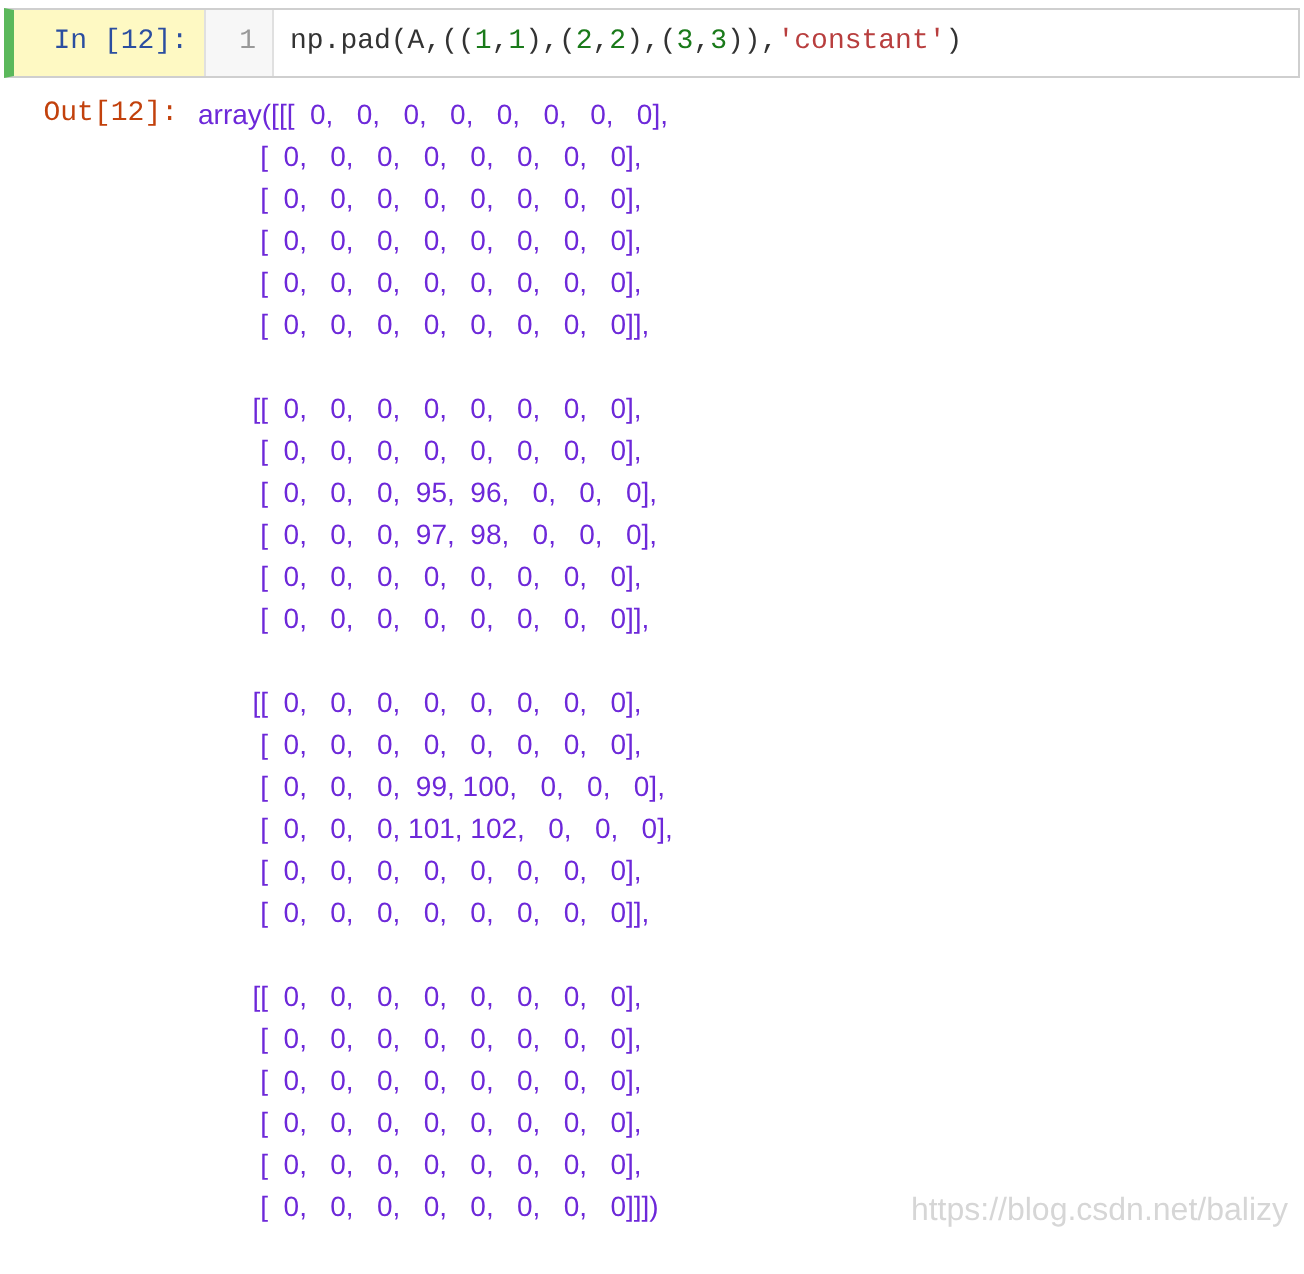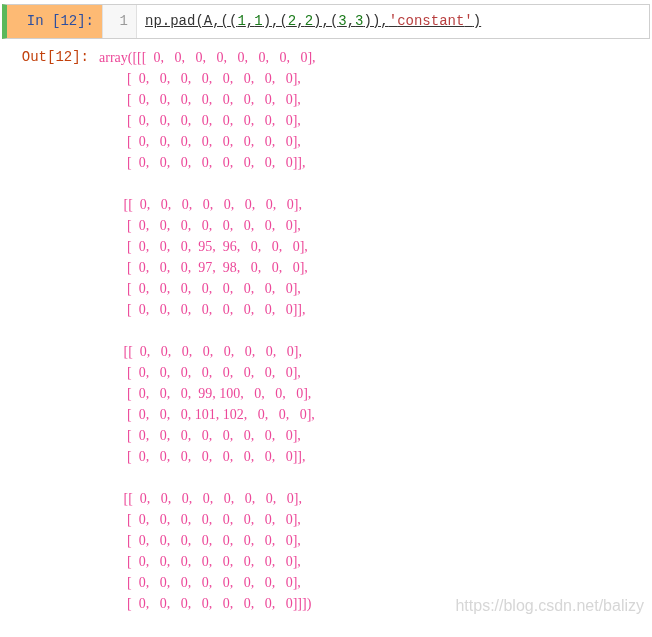--- a/index.html
+++ b/index.html
@@ -10,21 +10,21 @@
     font-size: 14px;
     line-height: 1.5;
     color: #333;
     width: 652px;
     position: relative;
   }
   .cell {
     border: 1px solid #cfcfcf;
     border-left: 5px solid #5bb85b;
     margin: 4px 2px 8px 2px;
-    background: #fdba74;
+    background: #fef9c3;
   }
   .cell-row {
     display: flex;
     align-items: stretch;
   }
   .prompt-in {
     width: 95px;
     min-width: 95px;
     text-align: right;
     padding: 6px 8px 6px 0;
@@ -45,43 +45,42 @@
     padding: 6px 8px 6px 0;
     color: #999;
     background: #f7f7f7;
     border-right: 1px solid #e0e0e0;
     box-sizing: border-box;
   }
   .code-line {
     padding: 6px 8px;
     white-space: pre;
     font-family: "Courier New", monospace;
-    text-decoration: underline;
   }
   .str { color: #b83e3e; }
   .num { color: #1a7a1a; }
   .out-row {
     display: flex;
     align-items: flex-start;
     margin: 2px 2px 6px 2px;
   }
   .prompt-out {
     width: 95px;
     min-width: 95px;
     text-align: right;
     padding: 0 8px 0 0;
     color: #c2410c;
     font-family: "Courier New", monospace;
     box-sizing: border-box;
   }
   .out-body {
     flex: 1;
     white-space: pre;
-    font-family: Liberation Serif, serif;
-    color: #ec4899;
+    font-family: Liberation Sans, sans-serif;
+    color: #6d28d9;
     padding: 0 4px 0 2px;
   }
   .watermark {
     position: absolute;
     bottom: 2px;
     right: 8px;
     color: #bbb;
     font-family: Arial, sans-serif;
     font-size: 16px;
     opacity: 0.6;

